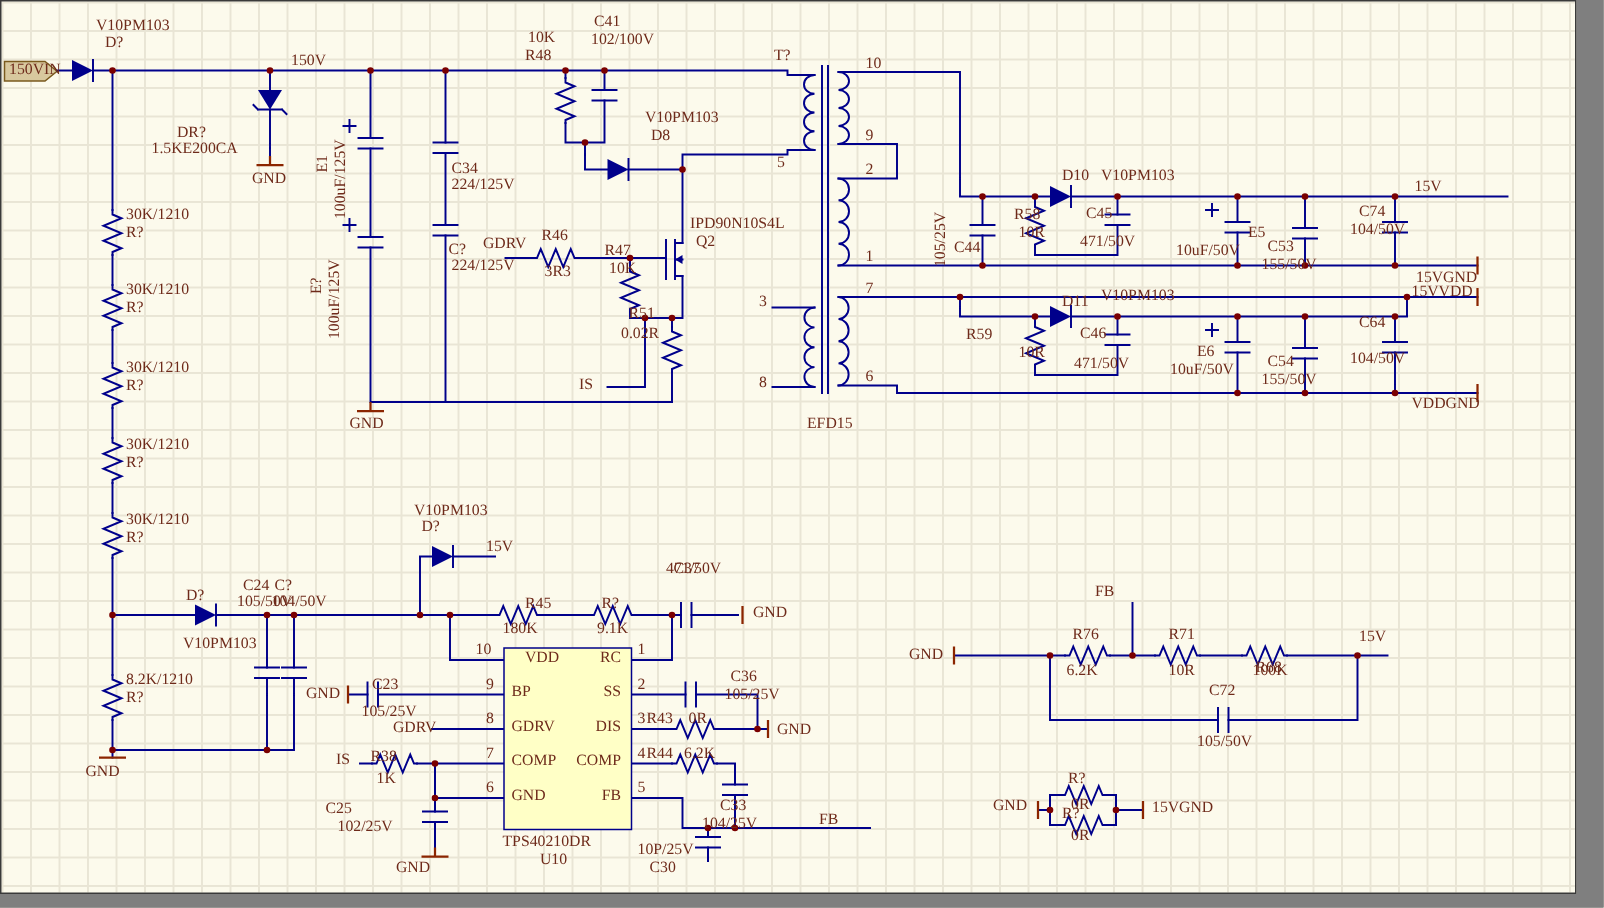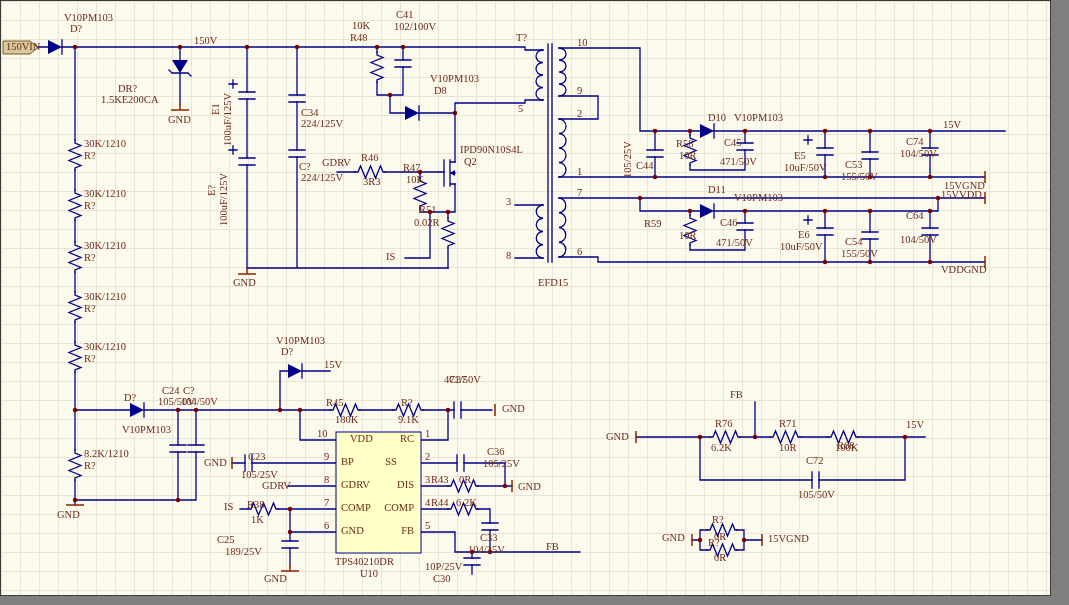--- a/index.html
+++ b/index.html
@@ -242,31 +242,31 @@
   <span class="pn" style="left:506px;top:250px">8</span>
 
   <span style="left:708px;top:112px">D10</span>
   <span style="left:734px;top:112px">V10PM103</span>
   <span style="left:676px;top:138px">R58</span>
   <span style="left:679px;top:150px">10R</span>
   <span style="left:636px;top:160px">C44</span>
   <span class="vt" style="left:622px;top:178px">105/25V</span>
   <span style="left:724px;top:137px">C45</span>
   <span style="left:720px;top:156px">471/50V</span>
-  <span style="left:794px;top:150px">E5</span>
+  <span style="left:832px;top:150px">E5</span>
   <span style="left:784px;top:162px">10uF/50V</span>
   <span style="left:845px;top:159px">C53</span>
   <span style="left:841px;top:171px">155/50V</span>
   <span style="left:906px;top:136px">C74</span>
   <span style="left:900px;top:148px">104/50V</span>
   <span class="n" style="left:943px;top:119px">15V</span>
   <span class="n" style="left:944px;top:180px">15VGND</span>
   <span class="n" style="left:941px;top:189px">15VVDD</span>
 
-  <span style="left:708px;top:184px">D11</span>
+  <span style="left:708px;top:196px">D11</span>
   <span style="left:734px;top:192px">V10PM103</span>
   <span style="left:644px;top:218px">R59</span>
   <span style="left:679px;top:230px">10R</span>
   <span style="left:720px;top:217px">C46</span>
   <span style="left:716px;top:237px">471/50V</span>
   <span style="left:798px;top:229px">E6</span>
   <span style="left:780px;top:241px">10uF/50V</span>
   <span style="left:845px;top:236px">C54</span>
   <span style="left:841px;top:248px">155/50V</span>
   <span style="left:906px;top:210px">C64</span>
@@ -275,21 +275,21 @@
 
   <span style="left:276px;top:335px">V10PM103</span>
   <span style="left:281px;top:346px">D?</span>
   <span class="n" style="left:324px;top:359px">15V</span>
   <span style="left:124px;top:392px">D?</span>
   <span style="left:122px;top:424px">V10PM103</span>
   <span style="left:162px;top:385px">C24</span>
   <span style="left:158px;top:396px">105/50V</span>
   <span style="left:183px;top:385px">C?</span>
   <span style="left:181px;top:396px">104/50V</span>
-  <span style="left:326px;top:397px">R45</span>
+  <span style="left:350px;top:397px">R45</span>
   <span style="left:335px;top:414px">180K</span>
   <span style="left:401px;top:397px">R?</span>
   <span style="left:398px;top:414px">9.1K</span>
   <span style="left:444px;top:374px">471/50V</span>
   <span style="left:449px;top:374px">C37</span>
   <span class="n" style="left:502px;top:403px">GND</span>
 
   <span class="pn" style="left:317px;top:428px">10</span>
   <span class="pn" style="left:324px;top:451px">9</span>
   <span class="pn" style="left:324px;top:474px">8</span>
@@ -299,36 +299,36 @@
   <span class="pn" style="left:425px;top:451px">2</span>
   <span class="pn" style="left:425px;top:474px">3</span>
   <span class="pn" style="left:425px;top:497px">4</span>
   <span class="pn" style="left:425px;top:520px">5</span>
   <span class="pm" style="left:350px;top:433px">VDD</span>
   <span class="pm" style="left:341px;top:456px">BP</span>
   <span class="pm" style="left:341px;top:479px">GDRV</span>
   <span class="pm" style="left:341px;top:502px">COMP</span>
   <span class="pm" style="left:341px;top:525px">GND</span>
   <span class="pm" style="left:368px;top:433px;width:46px;text-align:right">RC</span>
-  <span class="pm" style="left:368px;top:456px;width:46px;text-align:center">SS</span>
+  <span class="pm" style="left:368px;top:456px;width:46px;text-align:right">SS</span>
   <span class="pm" style="left:368px;top:479px;width:46px;text-align:right">DIS</span>
   <span class="pm" style="left:368px;top:502px;width:46px;text-align:right">COMP</span>
   <span class="pm" style="left:368px;top:525px;width:46px;text-align:right">FB</span>
   <span style="left:335px;top:556px">TPS40210DR</span>
   <span style="left:360px;top:568px">U10</span>
 
   <span class="n" style="left:204px;top:457px">GND</span>
   <span style="left:248px;top:451px">C23</span>
   <span style="left:241px;top:469px">105/25V</span>
   <span class="n" style="left:262px;top:480px">GDRV</span>
   <span class="n" style="left:224px;top:501px">IS</span>
   <span style="left:247px;top:499px">R38</span>
   <span style="left:251px;top:514px">1K</span>
   <span style="left:217px;top:534px">C25</span>
-  <span style="left:225px;top:546px">189/25V</span>
+  <span style="left:225px;top:546px">102/25V</span>
   <span class="n" style="left:264px;top:573px">GND</span>
   <span style="left:487px;top:446px">C36</span>
   <span style="left:483px;top:458px">105/25V</span>
   <span style="left:431px;top:474px">R43</span>
   <span style="left:459px;top:474px">0R</span>
   <span class="n" style="left:518px;top:481px">GND</span>
   <span style="left:431px;top:497px">R44</span>
   <span style="left:456px;top:497px">6.2K</span>
   <span style="left:480px;top:532px">C33</span>
   <span style="left:468px;top:544px">104/25V</span>

